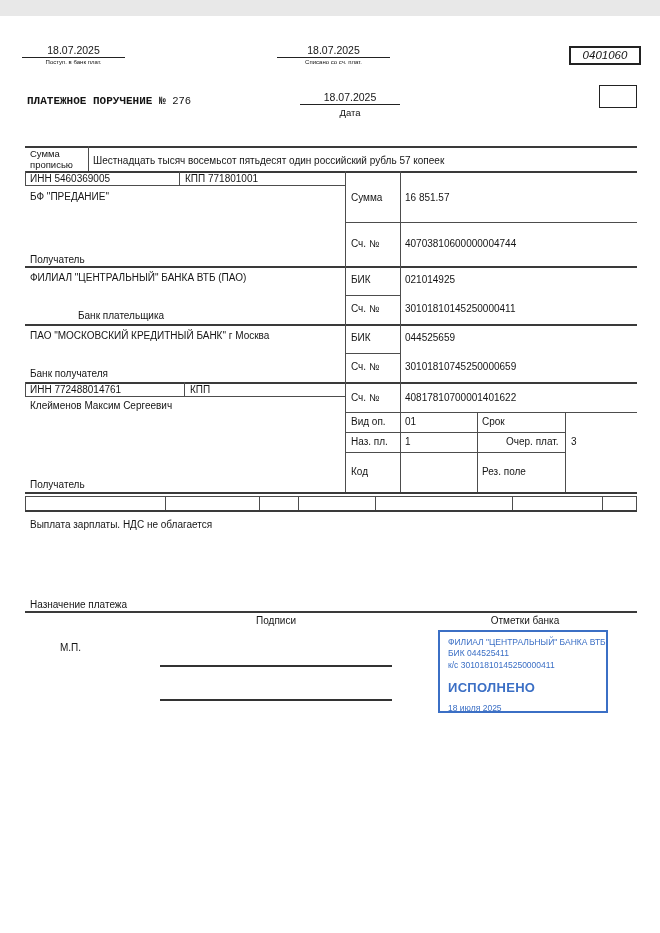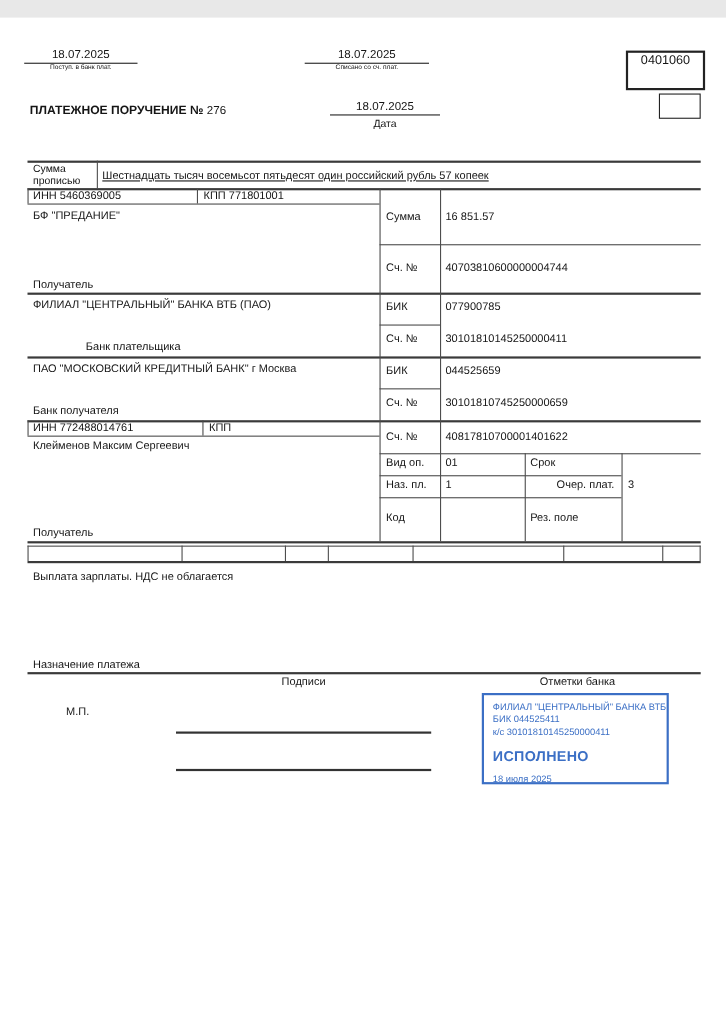--- a/index.html
+++ b/index.html
@@ -29,25 +29,25 @@
 <div class="page">
 
   <div class="datefield" style="left:22px;top:28px;width:103px;">
     <div class="dval">18.07.2025</div>
     <div class="dcap6">Поступ. в банк плат.</div>
   </div>
   <div class="datefield" style="left:277px;top:28px;width:113px;">
     <div class="dval">18.07.2025</div>
     <div class="dcap6">Списано со сч. плат.</div>
   </div>
-  <div class="box" style="left:569px;top:30px;width:72px;height:36px;">
+  <div class="box" style="left:569px;top:30px;width:72px;height:19px;font-style:italic;">
     <div style="font-size:11.5px;text-align:center;line-height:15px;">0401060</div>
   </div>
 
-  <div class="t" style="left:27px;top:79px;font-size:11px;">
+  <div class="t" style="left:27px;top:79px;font-size:11px;font-family:Liberation Mono, monospace;">
     <span class="b">ПЛАТЕЖНОЕ ПОРУЧЕНИЕ №</span>
     <span style="font-weight:normal;font-size:10.5px;">276</span>
   </div>
   <div class="datefield" style="left:300px;top:75px;width:100px;">
     <div class="dval">18.07.2025</div>
     <div class="dcap9">Дата</div>
   </div>
   <div class="box" style="left:599px;top:69px;width:38px;height:23px;border-width:1.5px;"></div>
 
   <div class="tl" style="left:25px;top:130px;width:612px;"></div>
@@ -82,35 +82,35 @@
   <div class="tv" style="left:25px;top:480px;height:14px;"></div>
   <div class="tv" style="left:165px;top:480px;height:14px;"></div>
   <div class="tv" style="left:259px;top:480px;height:14px;"></div>
   <div class="tv" style="left:298px;top:480px;height:14px;"></div>
   <div class="tv" style="left:375px;top:480px;height:14px;"></div>
   <div class="tv" style="left:512px;top:480px;height:14px;"></div>
   <div class="tv" style="left:602px;top:480px;height:14px;"></div>
   <div class="tv" style="left:636px;top:480px;height:14px;"></div>
 
   <div class="t wrap" style="left:30px;top:132px;width:56px;font-size:9.5px;">Сумма прописью</div>
-  <div class="t" style="left:93px;top:139px;font-size:10px;text-decoration:underline;">Шестнадцать тысяч восемьсот пятьдесят один российский рубль 57 копеек</div>
+  <div class="t" style="left:93px;top:139px;font-size:10px;">Шестнадцать тысяч восемьсот пятьдесят один российский рубль 57 копеек</div>
 
   <div class="t" style="left:30px;top:157px;">ИНН 5460369005</div>
   <div class="t" style="left:185px;top:157px;">КПП 771801001</div>
   <div class="t" style="left:30px;top:175px;">БФ "ПРЕДАНИЕ"</div>
   <div class="t" style="left:30px;top:238px;">Получатель</div>
   <div class="t" style="left:351px;top:176px;">Сумма</div>
   <div class="t" style="left:405px;top:176px;">16 851.57</div>
   <div class="t" style="left:351px;top:222px;">Сч. №</div>
   <div class="t" style="left:405px;top:222px;">40703810600000004744</div>
 
   <div class="t" style="left:30px;top:256px;">ФИЛИАЛ "ЦЕНТРАЛЬНЫЙ" БАНКА ВТБ (ПАО)</div>
   <div class="t" style="left:30px;top:294px;padding-left:48px;">Банк плательщика</div>
   <div class="t" style="left:351px;top:258px;">БИК</div>
-  <div class="t" style="left:405px;top:258px;">077900785</div>
+  <div class="t" style="left:405px;top:258px;">021014925</div>
   <div class="t" style="left:351px;top:287px;">Сч. №</div>
   <div class="t" style="left:405px;top:287px;">30101810145250000411</div>
 
   <div class="t" style="left:30px;top:314px;">ПАО "МОСКОВСКИЙ КРЕДИТНЫЙ БАНК" г Москва</div>
   <div class="t" style="left:30px;top:352px;">Банк получателя</div>
   <div class="t" style="left:351px;top:316px;">БИК</div>
   <div class="t" style="left:405px;top:316px;">044525659</div>
   <div class="t" style="left:351px;top:345px;">Сч. №</div>
   <div class="t" style="left:405px;top:345px;">30101810745250000659</div>
 

